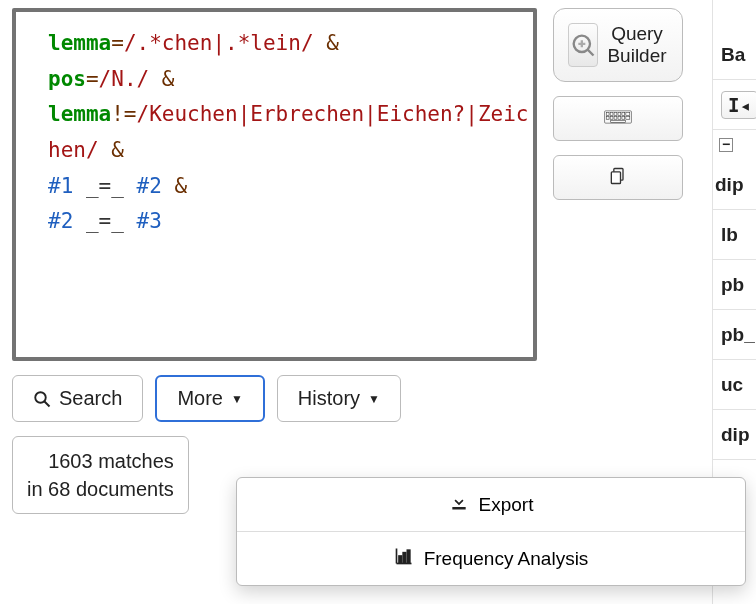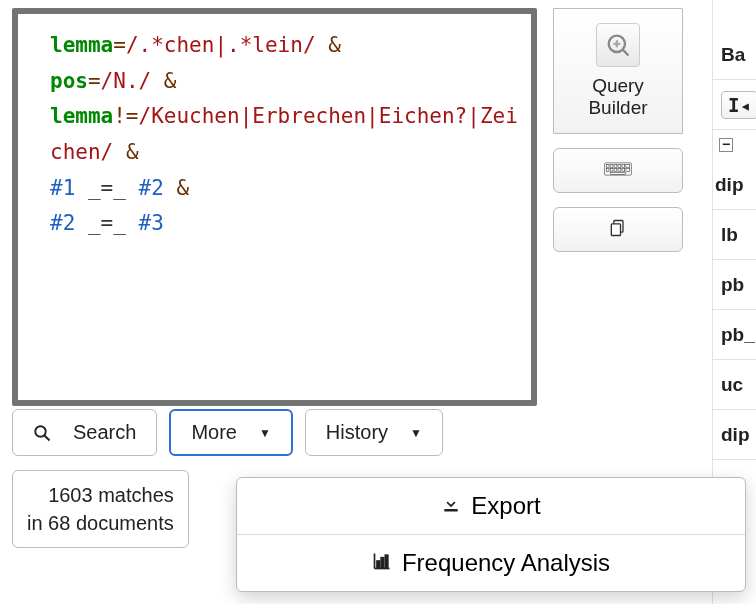--- a/index.html
+++ b/index.html
@@ -13,66 +13,65 @@
       position: relative;
     }
     .main-area {
       padding: 8px 12px;
       display: flex;
       gap: 16px;
     }
     .left-col { flex: 0 0 525px; }
     .right-col { flex: 0 0 140px; }
     .code-editor {
-      border: 6px solid #737373;
+      border: 4px solid #737373;
       background: #fff;
       padding: 14px 4px 14px 32px;
       border-radius: 2px;
       font-family: "Menlo", "Consolas", monospace;
       font-size: 21px;
       line-height: 1.7;
       word-break: break-all;
       color: #333;
-      height: 398px;
-      margin-bottom: 3px;
+      height: 353px;
+      margin-bottom: 14px;
     }
     .code-editor .kw-attr { color: #008800; font-weight: bold; }
     .code-editor .kw-op { color: #6a2e00; }
     .code-editor .kw-regex { color: #a31515; }
     .code-editor .kw-amp { color: #6a2e00; }
     .code-editor .kw-ref { color: #1f5fbf; }
     .code-editor .kw-us { color: #333; }
 
     .button-row { display: flex; gap: 12px; flex-wrap: wrap; }
     .btn {
       border: 1px solid #bbb;
       border-radius: 6px;
       background: #fff;
       padding: 10px 20px;
       font-size: 20px;
       font-family: inherit;
       display: inline-flex;
       align-items: center;
-      gap: 22px;
+      gap: 8px;
       cursor: pointer;
       color: #222;
     }
     .btn.selected {
       border: 2.5px solid #2f6fd8;
     }
     .btn .caret { font-size: 12px; }
     .search-icon svg { width: 18px; height: 18px; display: block; }
     .big-tool-btn {
       border: 1px solid #bbb;
-      border-radius: 1px;
+      border-radius: 12px;
       background: linear-gradient(#ffffff, #f2f2f2);
       width: 130px;
       padding: 14px 14px;
       display: flex;
-      flex-direction: column;
       align-items: center;
       gap: 8px;
       cursor: pointer;
       font-size: 19px;
       color: #222;
       text-align: center;
       margin-bottom: 14px;
     }
     .small-tool-btn {
       border: 1px solid #bbb;
@@ -108,21 +107,21 @@
       border: 1px solid #bbb;
       border-radius: 6px;
       background: #fff;
       box-shadow: 0 6px 18px rgba(0,0,0,0.18);
       overflow: hidden;
       z-index: 50;
     }
     .dropdown-item {
       padding: 14px 10px;
       text-align: center;
-      font-size: 24px;
+      font-size: 19px;
       border-bottom: 1px solid #ddd;
       cursor: pointer;
       display: flex;
       align-items: center;
       justify-content: center;
       gap: 10px;
     }
     .dropdown-item:last-child { border-bottom: none; }
     .dropdown-item svg { width: 20px; height: 20px; }
 

